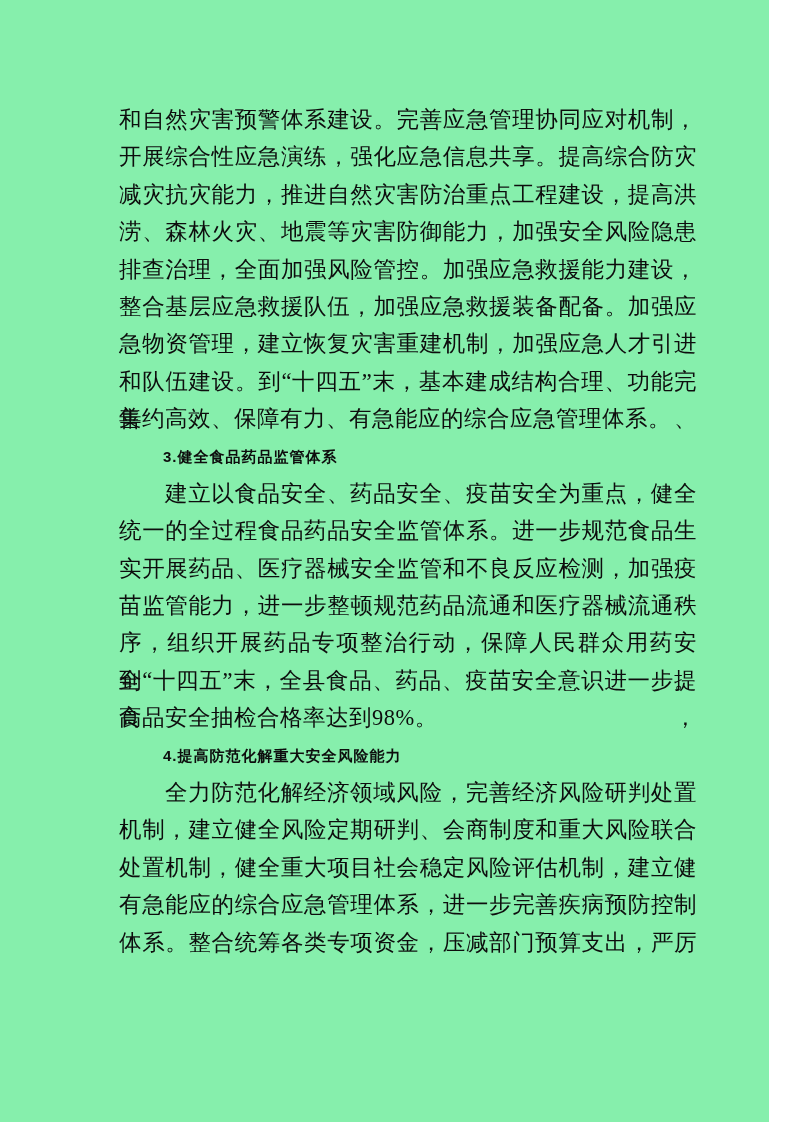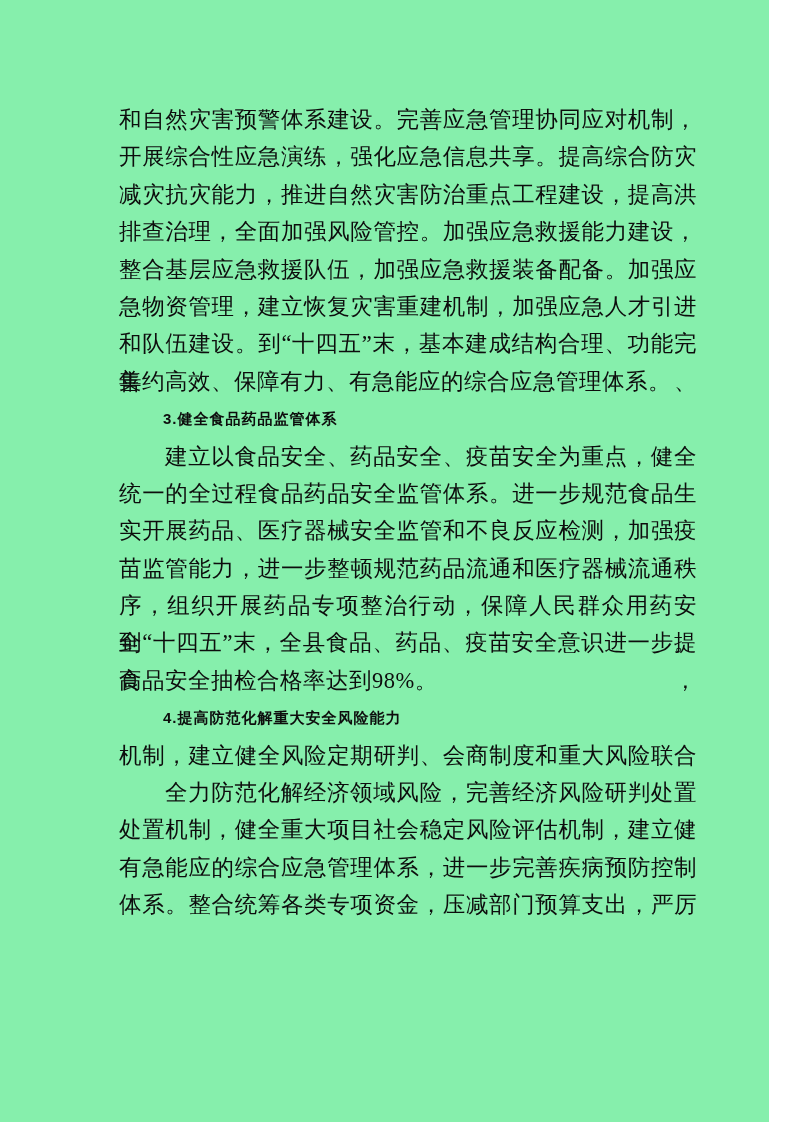--- a/index.html
+++ b/index.html
@@ -49,33 +49,34 @@
   }
 </style>
 </head>
 <body>
 
 <div class="page">
   <div class="doc-body">
       <div class="line stretch">和自然灾害预警体系建设。完善应急管理协同应对机制，</div>
       <div class="line stretch">开展综合性应急演练，强化应急信息共享。提高综合防灾</div>
       <div class="line stretch">减灾抗灾能力，推进自然灾害防治重点工程建设，提高洪</div>
+      <div class="line stretch">涝、森林火灾、地震等灾害防御能力，加强安全风险隐患</div>
       <div class="line stretch">排查治理，全面加强风险管控。加强应急救援能力建设，</div>
       <div class="line stretch">整合基层应急救援队伍，加强应急救援装备配备。加强应</div>
       <div class="line stretch">急物资管理，建立恢复灾害重建机制，加强应急人才引进</div>
       <div class="line stretch">和队伍建设。到“十四五”末，基本建成结构合理、功能完善、</div>
       <div class="line">集约高效、保障有力、有急能应的综合应急管理体系。</div>
       <div class="line heading">3.健全食品药品监管体系</div>
       <div class="line stretch indent">建立以食品安全、药品安全、疫苗安全为重点，健全</div>
       <div class="line stretch">统一的全过程食品药品安全监管体系。进一步规范食品生</div>
       <div class="line stretch">实开展药品、医疗器械安全监管和不良反应检测，加强疫</div>
       <div class="line stretch">苗监管能力，进一步整顿规范药品流通和医疗器械流通秩</div>
       <div class="line stretch">序，组织开展药品专项整治行动，保障人民群众用药安全。</div>
       <div class="line stretch">到“十四五”末，全县食品、药品、疫苗安全意识进一步提高，</div>
       <div class="line">食品安全抽检合格率达到98%。</div>
       <div class="line heading">4.提高防范化解重大安全风险能力</div>
+      <div class="line stretch indent">全力防范化解经济领域风险，完善经济风险研判处置</div>
       <div class="line stretch">机制，建立健全风险定期研判、会商制度和重大风险联合</div>
-      <div class="line stretch indent">全力防范化解经济领域风险，完善经济风险研判处置</div>
       <div class="line stretch">处置机制，健全重大项目社会稳定风险评估机制，建立健</div>
       <div class="line stretch">有急能应的综合应急管理体系，进一步完善疾病预防控制</div>
       <div class="line stretch">体系。整合统筹各类专项资金，压减部门预算支出，严厉</div>
     </div>
 </div>
 
 </body></html>

